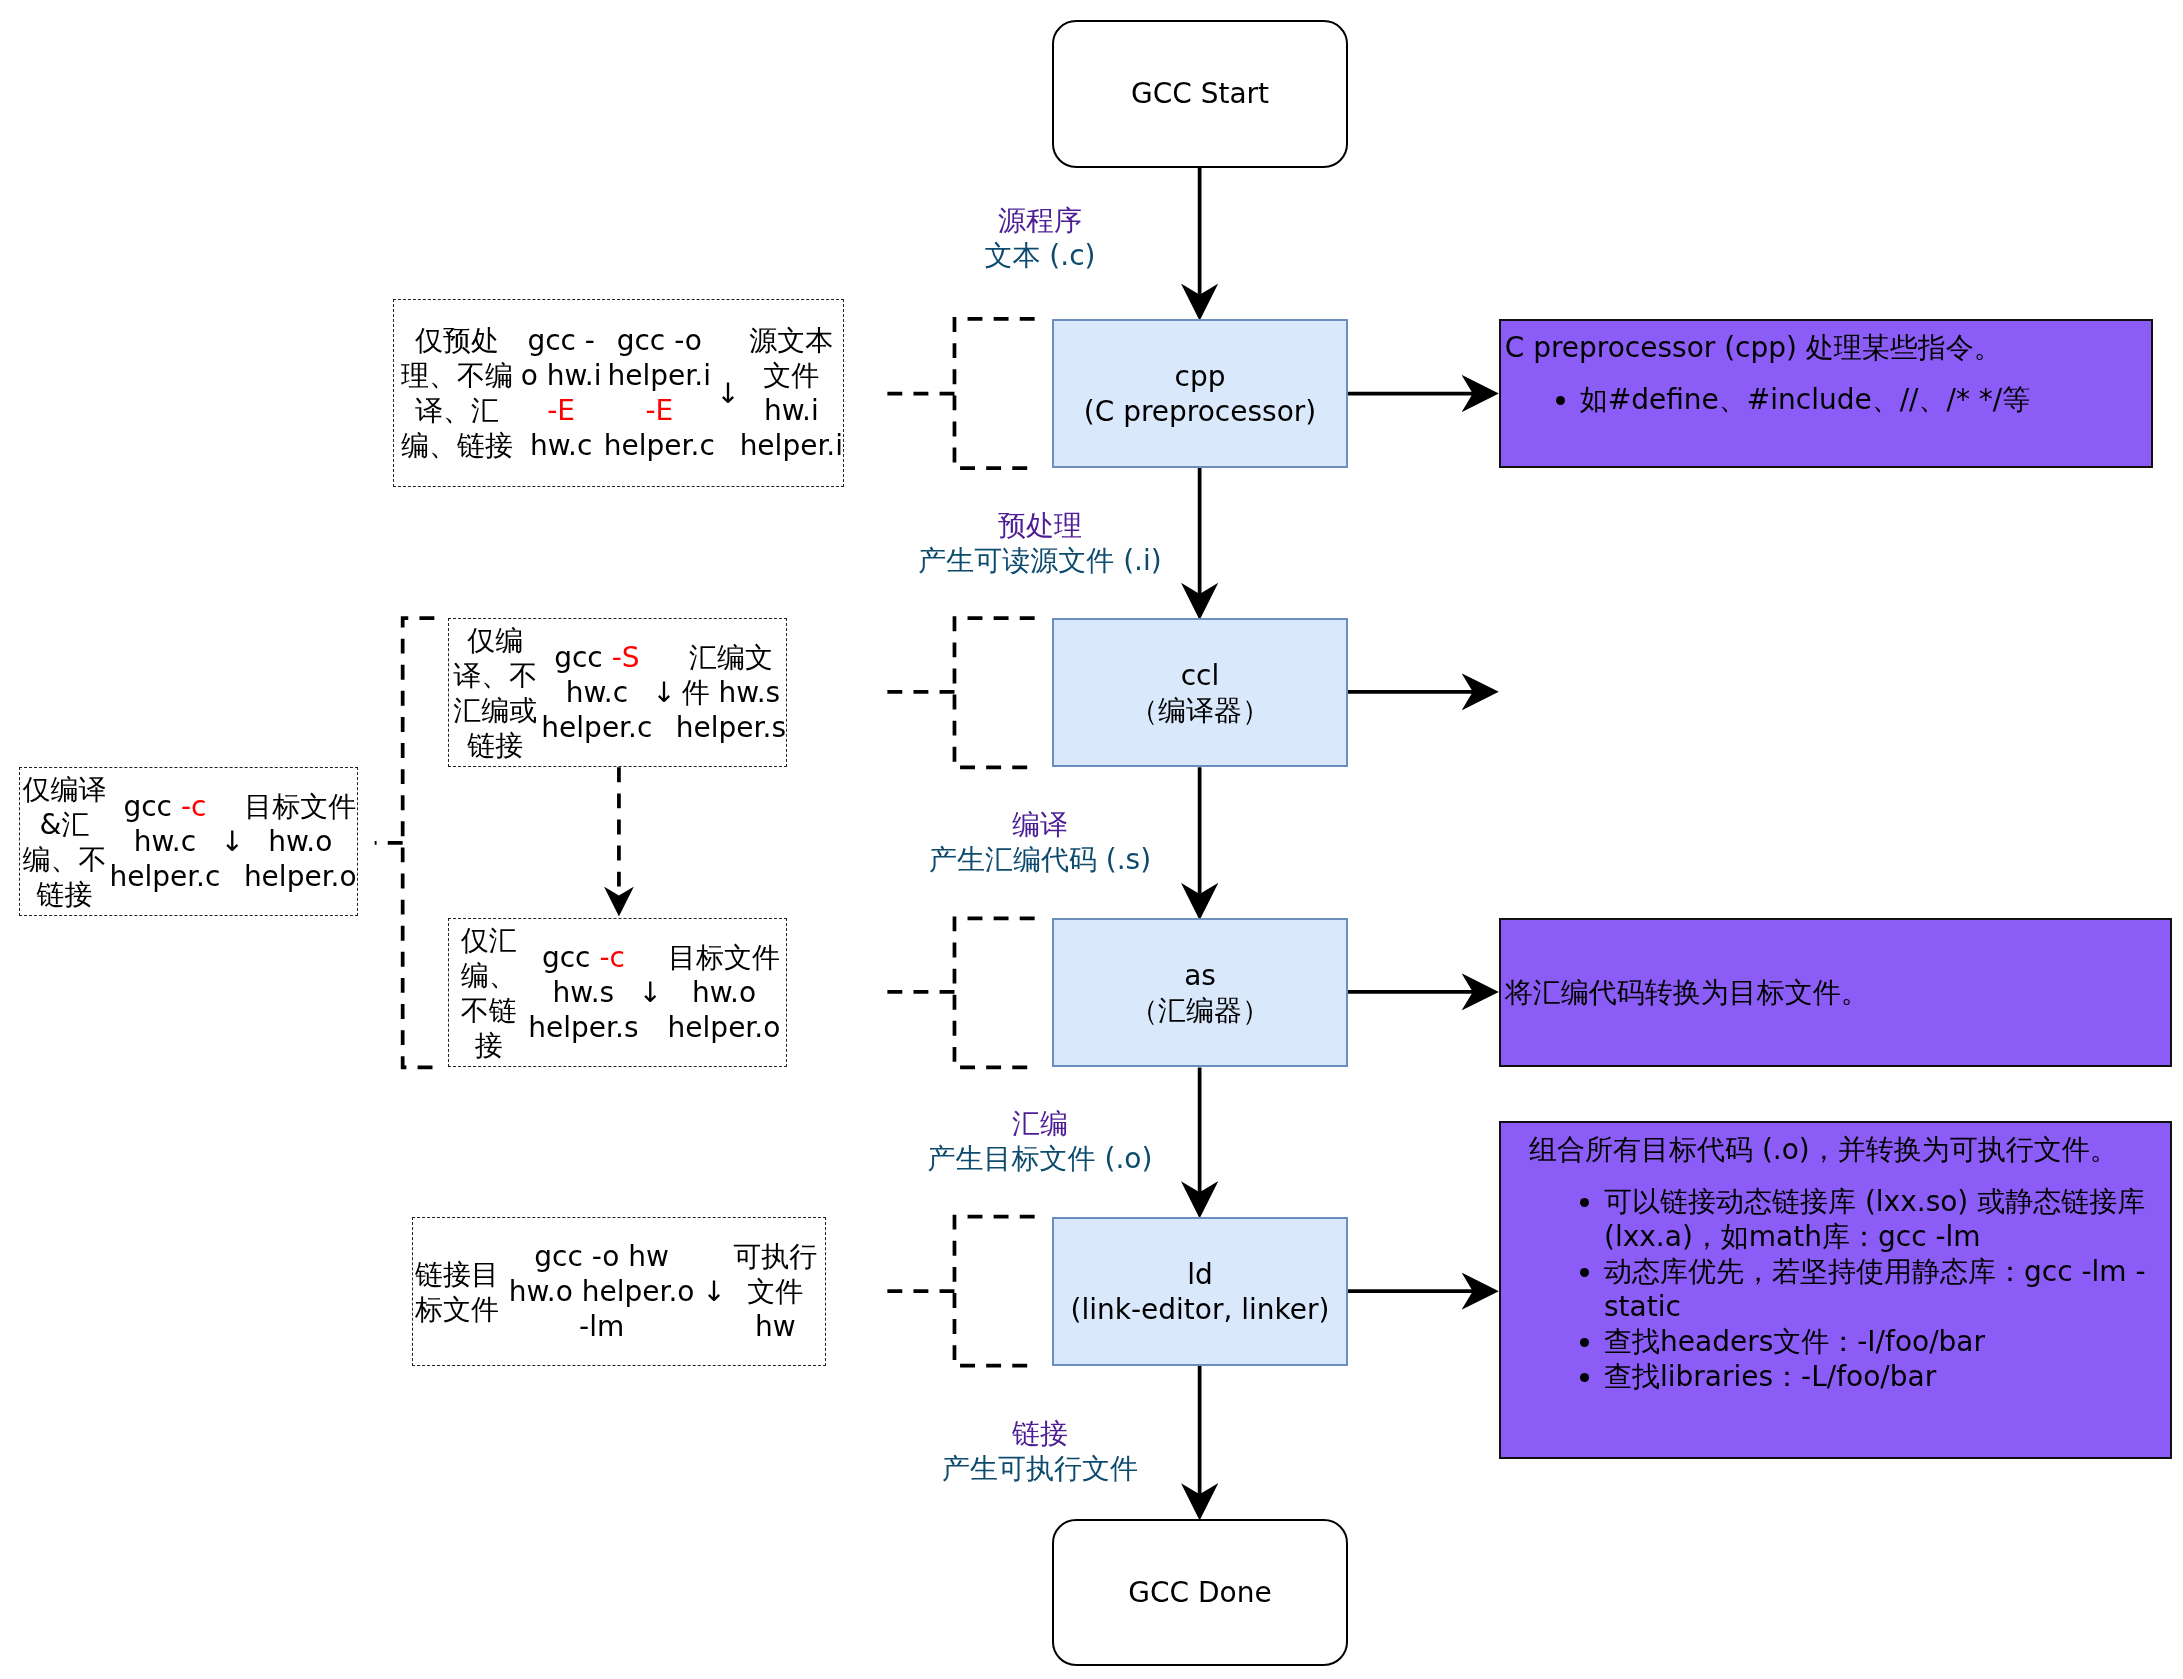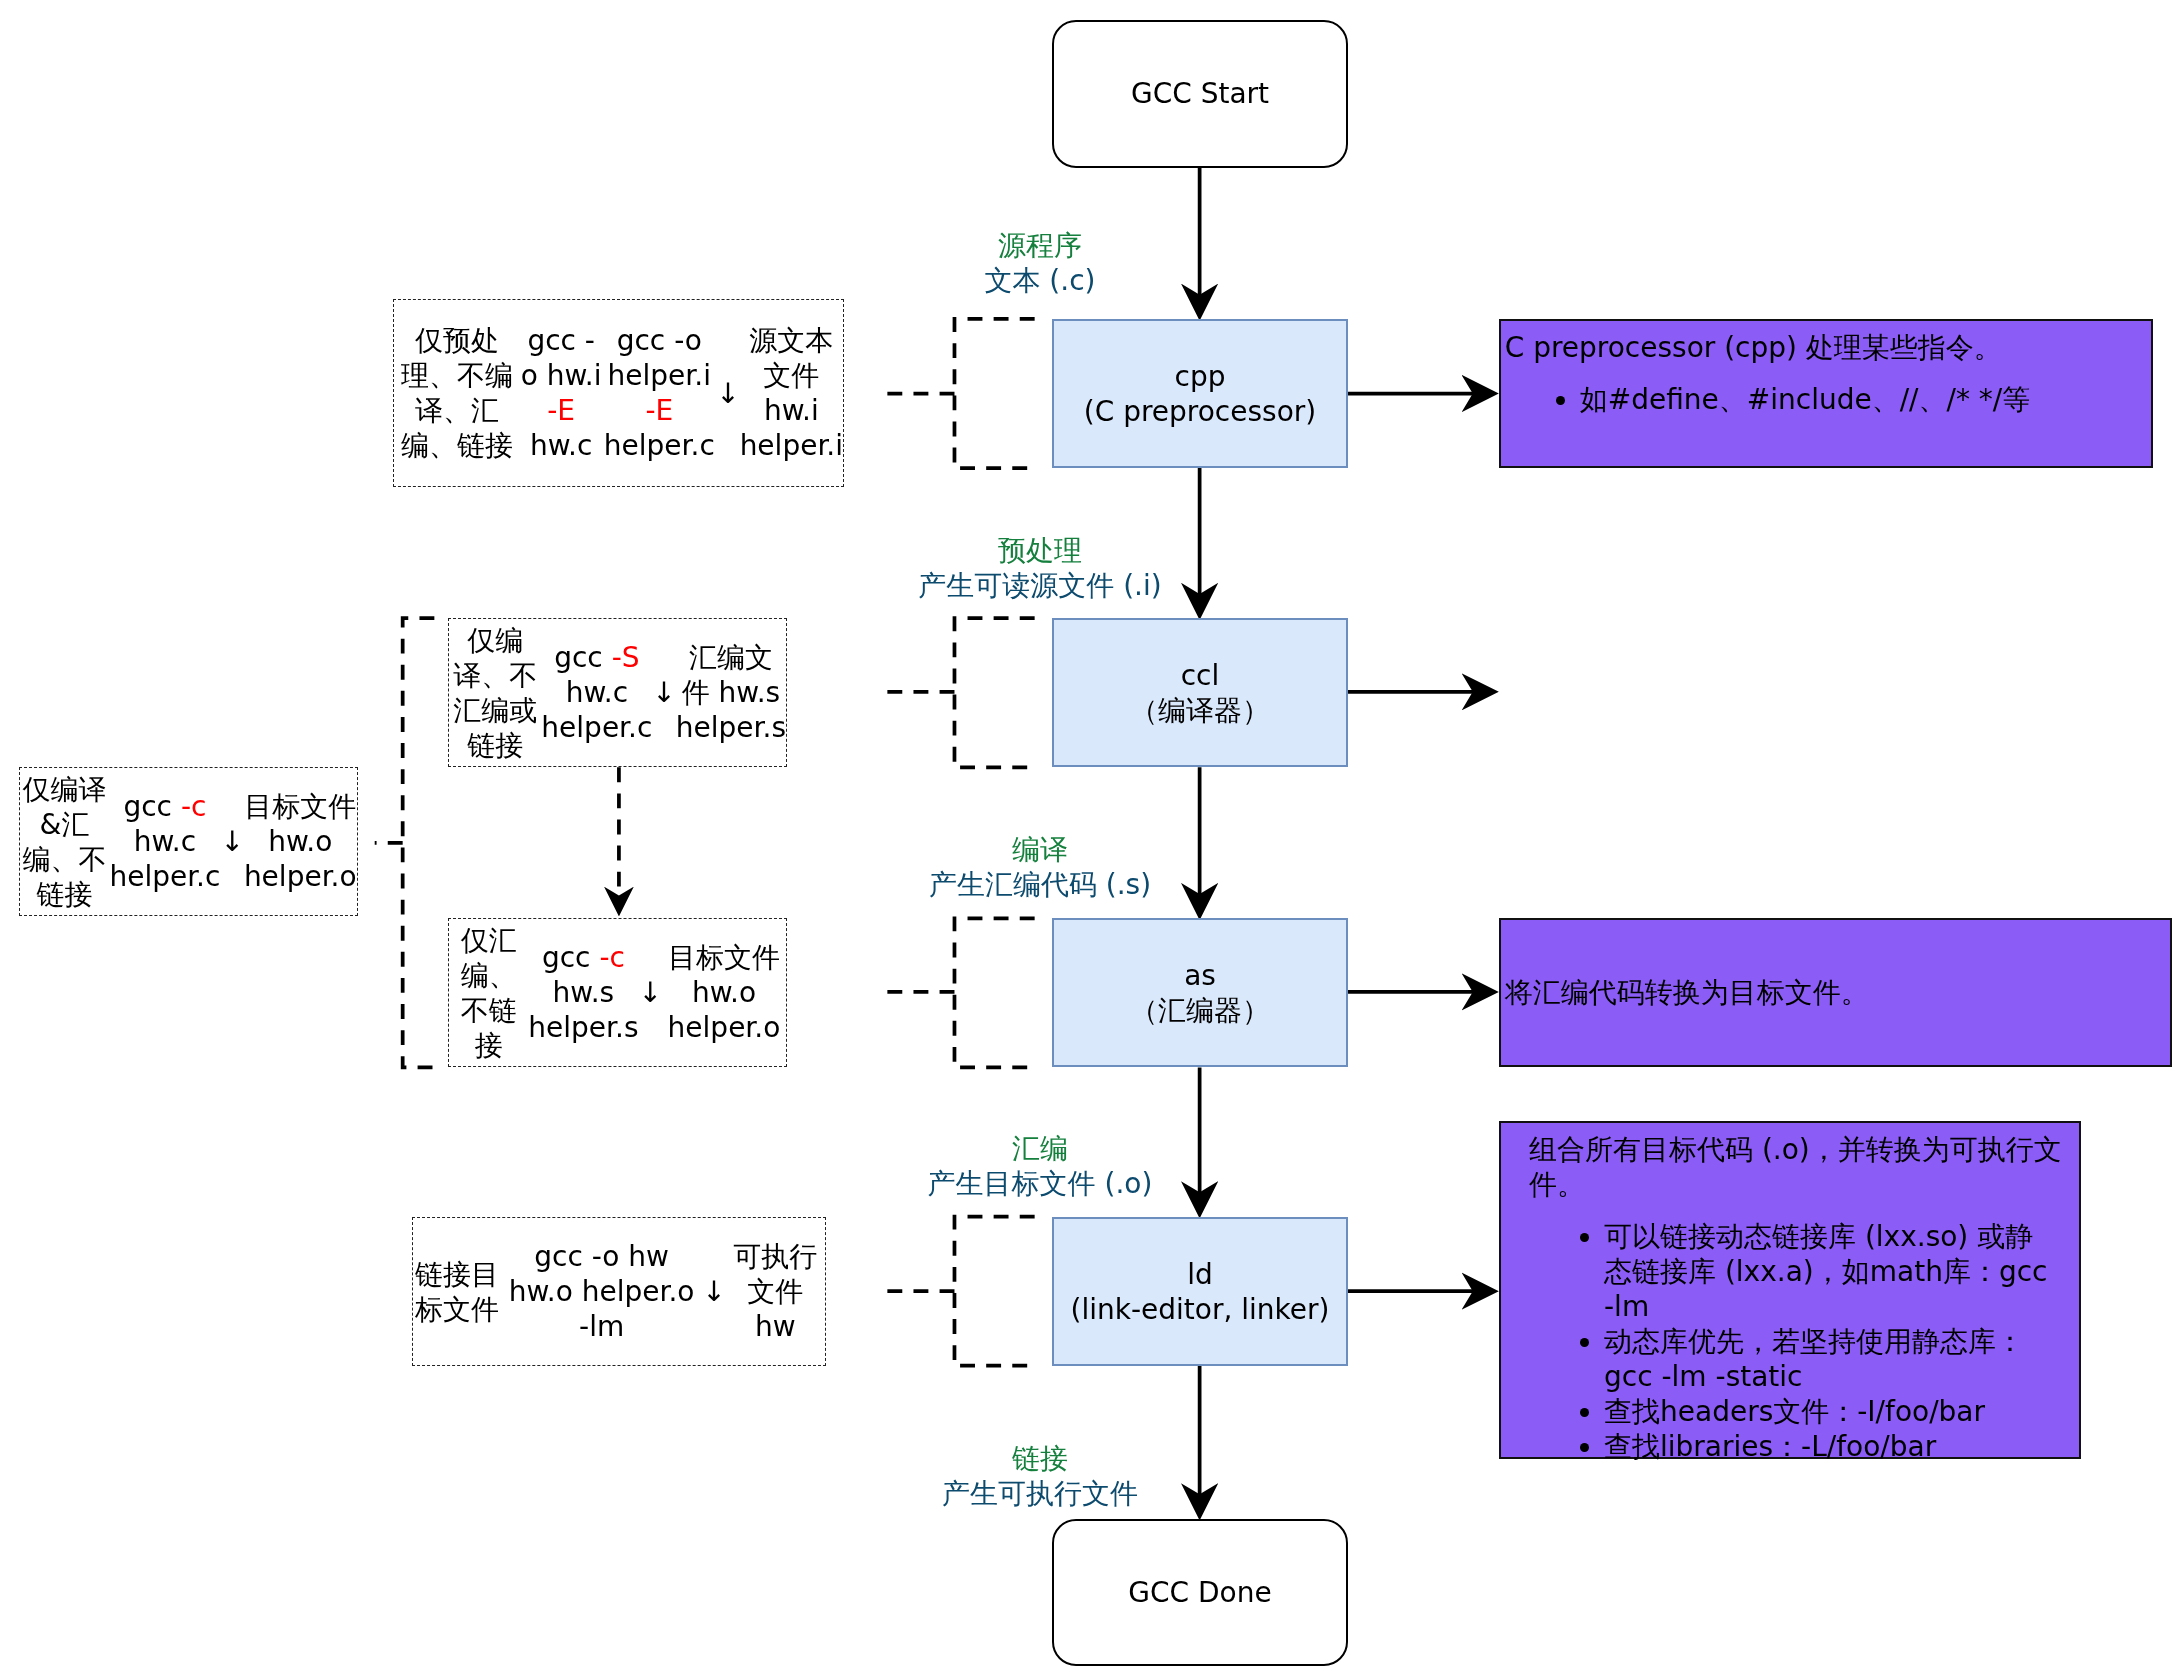--- a/index.html
+++ b/index.html
@@ -10,21 +10,21 @@
           align-items:center; justify-content:center; text-align:right; font-size:28px; line-height:35px; }
   .terminal { border:2.8px solid #000; border-radius:24px; background:#fff; }
   .stage { border:2.8px solid #6c8ebf; background:#dae8fc; }
   .note { position:absolute; box-sizing:border-box; border:2.8px solid #111; background:#8b5cf6;
           font-size:28px; line-height:35px; padding:9.3px 3.7px; }
   .cmdbox { position:absolute; box-sizing:border-box; border:1.9px dashed #222; background:#fff;
             display:flex; flex-direction:row; align-items:center; justify-content:center;
             text-align:center; font-size:28px; line-height:35px; }
   .flag { color:#ff0000; }
   .edge-label { position:absolute; text-align:center; font-size:28px; line-height:35px; width:280px; }
-  .edge-label .stage-name { color:#15803d; display:block;margin-top:25px; }
+  .edge-label .stage-name { color:#4c1d95; display:block; }
   .edge-label .stage-out { color:#0c4a6e; display:block; }
   ul.bullets { margin:17px 0 0 0; padding-left:75px; list-style:disc; }
   ul.bullets li { margin:0; }
   ul.sub { margin:0; padding-left:47px; list-style:circle; }
   svg#lines { position:absolute; left:0; top:0; }
 </style>
 </head>
 <body>
 
 <div id="diagram">
@@ -112,21 +112,21 @@
     <ul class="bullets">
       <li>如#define、#include、//、/* */等</li>
     </ul>
   </div>
 
 
   <div class="note" style="left:1499px;top:918px;width:673px;height:149px;display:flex;align-items:center;">
     <div>将汇编代码转换为目标文件。</div>
   </div>
 
-  <div class="note" style="left:1499px;top:1121px;width:582px;height:338px;padding-left:28px;">
+  <div class="note" style="left:1499px;top:1121px;width:673px;height:338px;padding-left:28px;">
     <div>组合所有目标代码 (.o)，并转换为可执行文件。</div>
     <ul class="bullets" style="padding-right:18.6px;">
       <li>可以链接动态链接库 (lxx.so) 或静态链接库 (lxx.a)，如math库：gcc -lm</li>
       <li>动态库优先，若坚持使用静态库：gcc -lm -static</li>
       <li>查找headers文件：-I/foo/bar</li>
       <li>查找libraries：-L/foo/bar</li>
     </ul>
   </div>
 
   <div class="cmdbox" style="left:393px;top:299px;width:451px;height:188px;">

